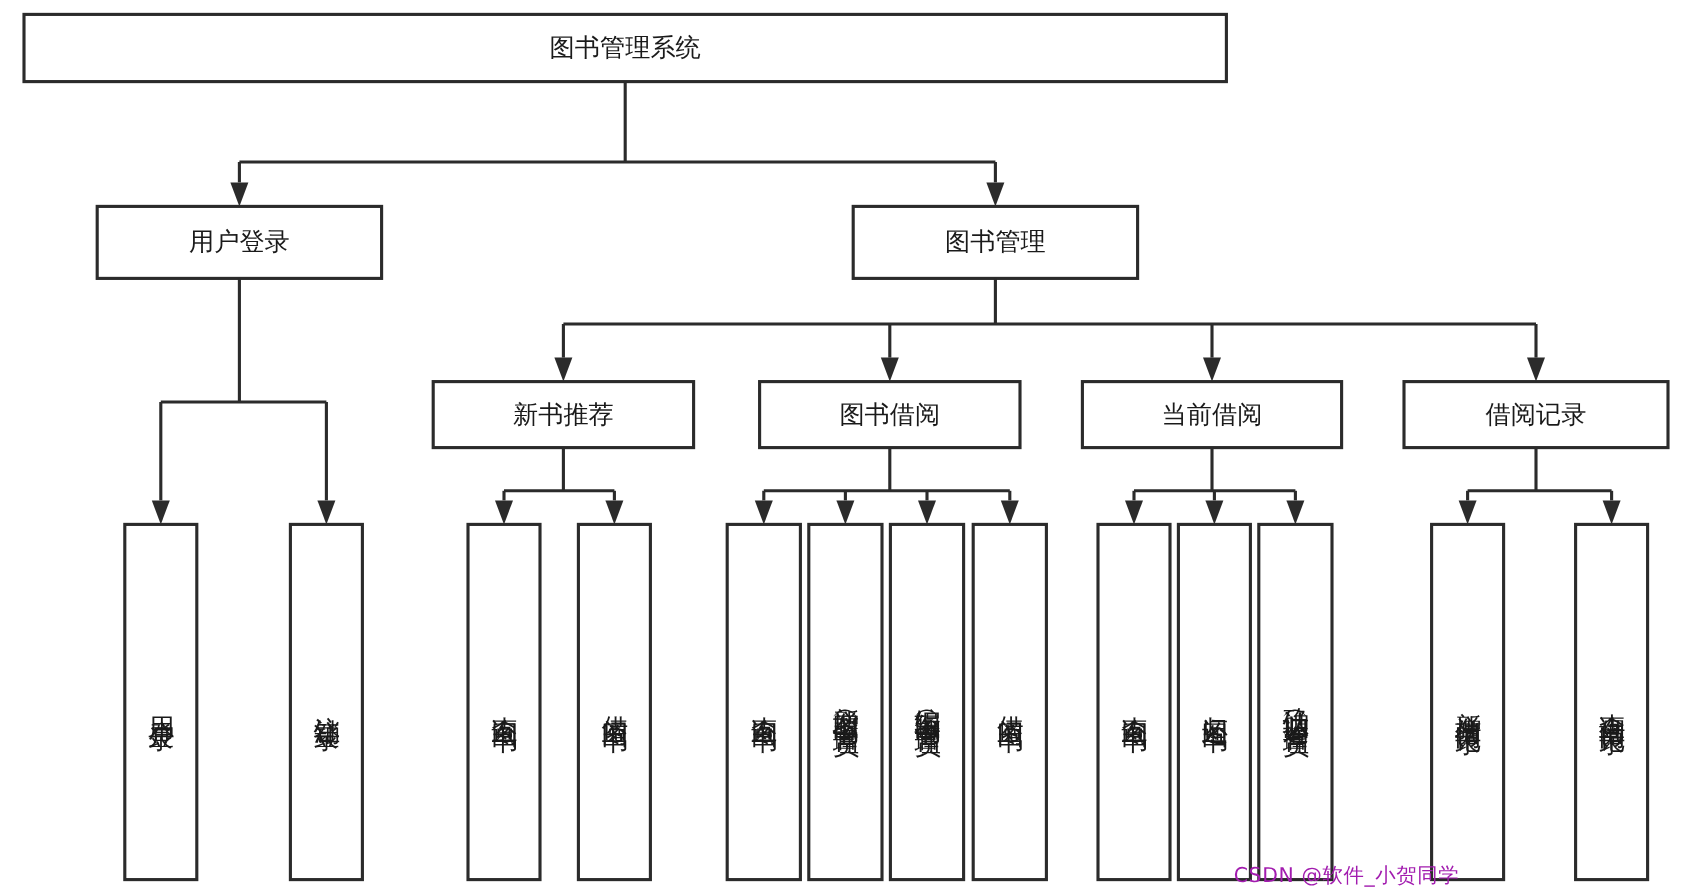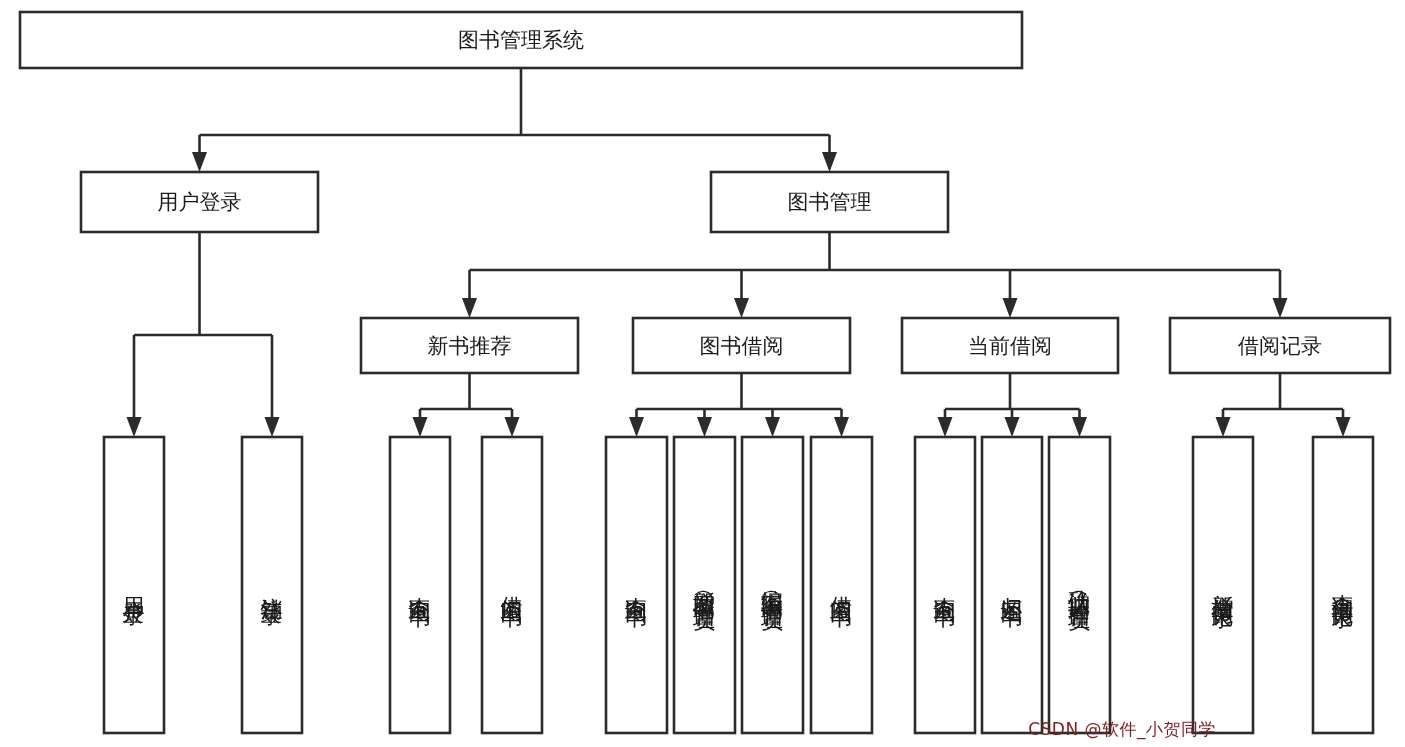--- a/index.html
+++ b/index.html
@@ -70,21 +70,21 @@
     color: #1a1a1a;
     white-space: nowrap;
     text-align: center;
   }
   .watermark {
     position: absolute;
     right: 10px;
     bottom: 6px;
     font-family: "DejaVu Sans", "Liberation Sans", sans-serif;
     font-size: 17px;
-    color: #7f1d1d;
+    color: #a21caf;
     letter-spacing: 0.5px;
     white-space: nowrap;
   }
 </style>
 </head>
 <body>
 
 <div id="diagram-root">
 
   <svg class="diagram-canvas" id="diagram-canvas" viewBox="0 0 1405 747">

